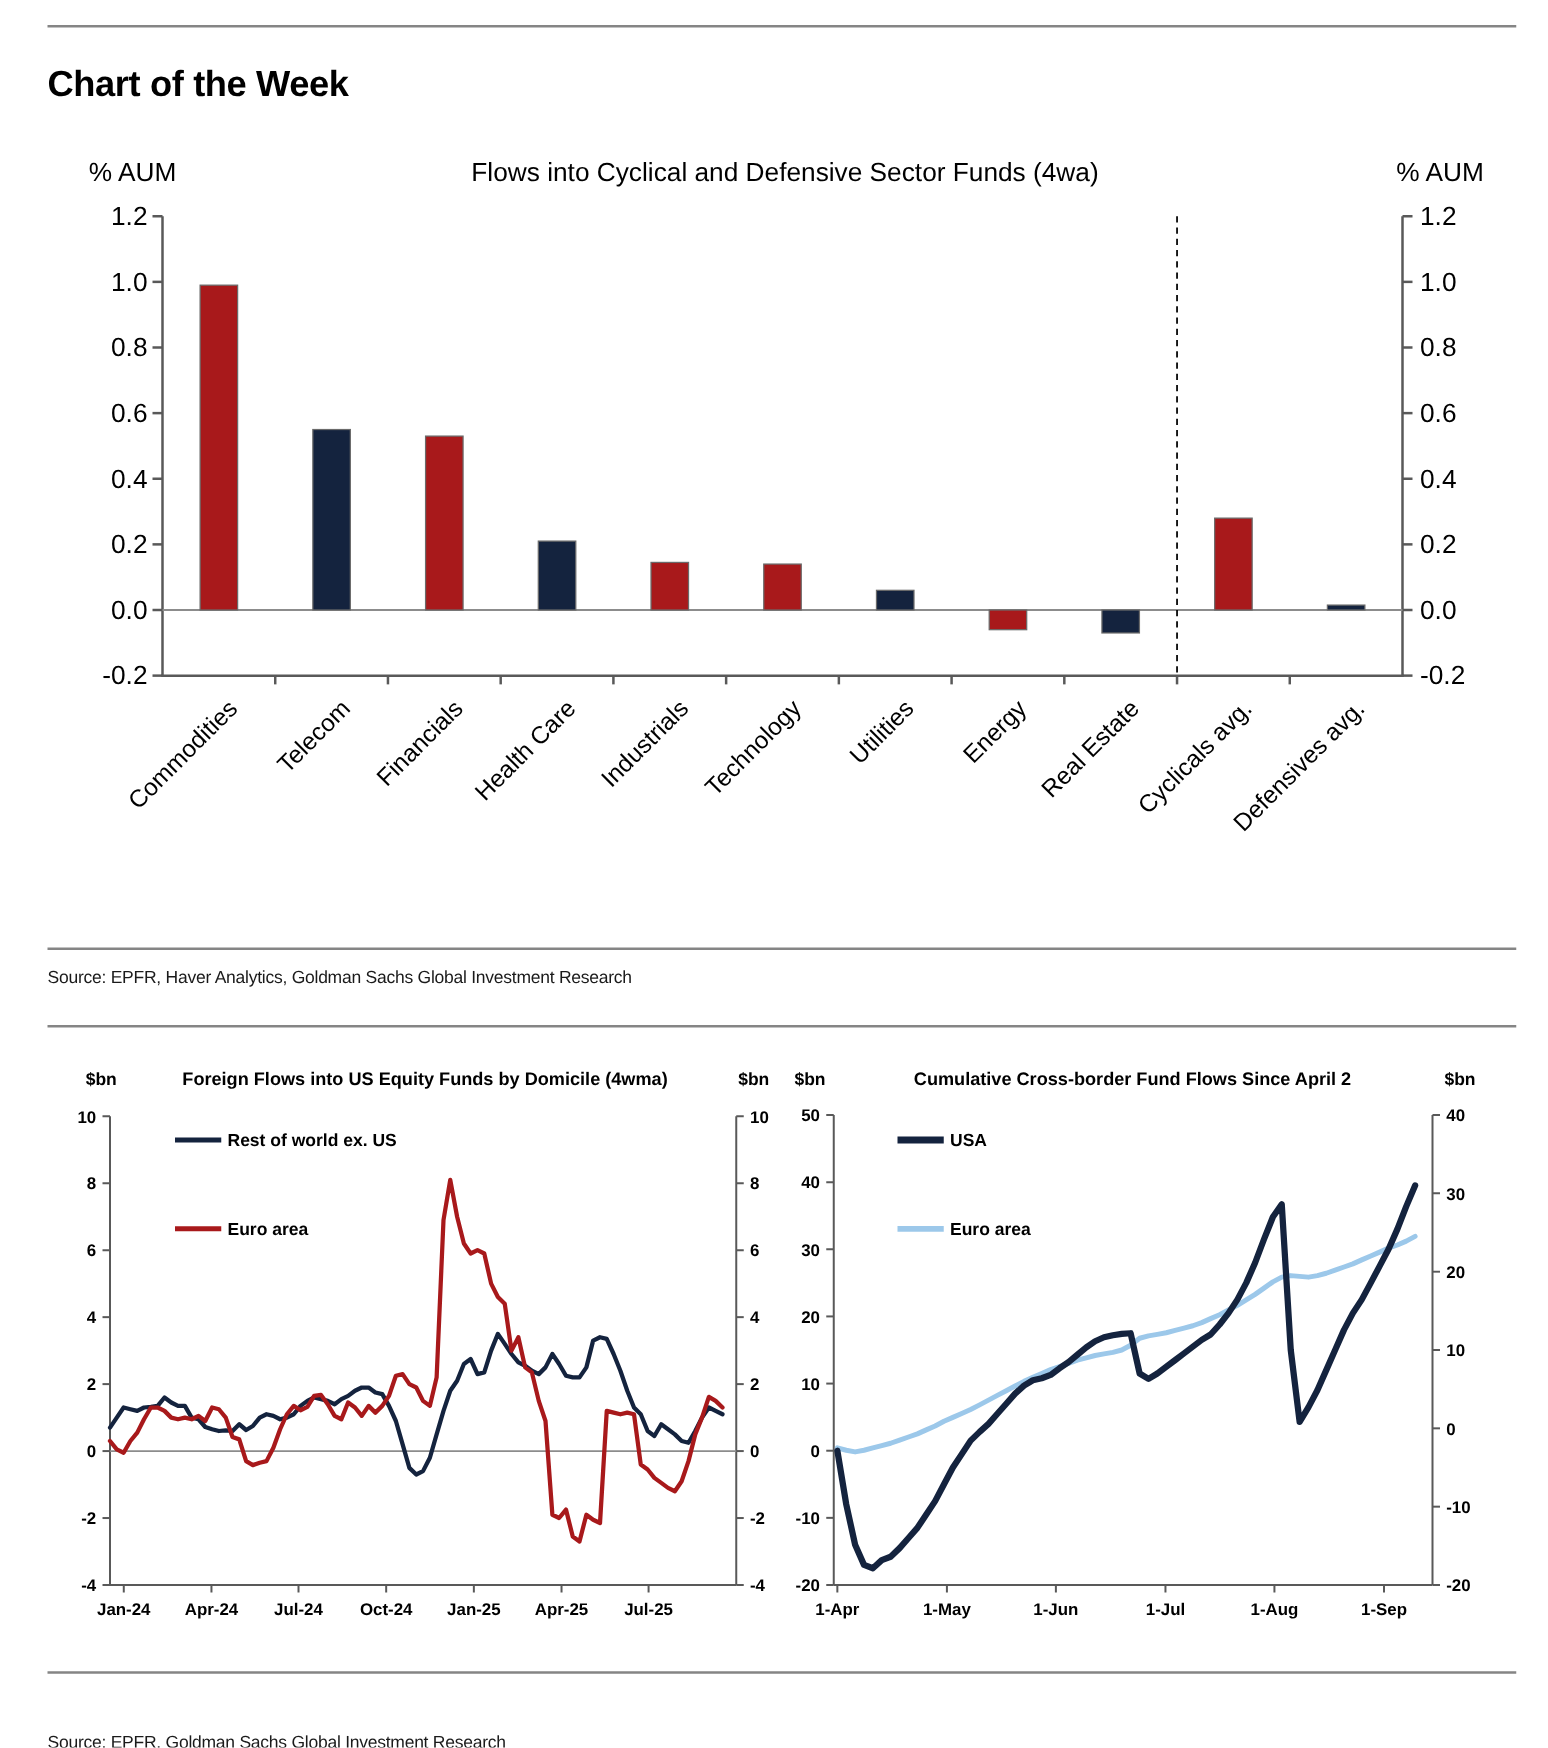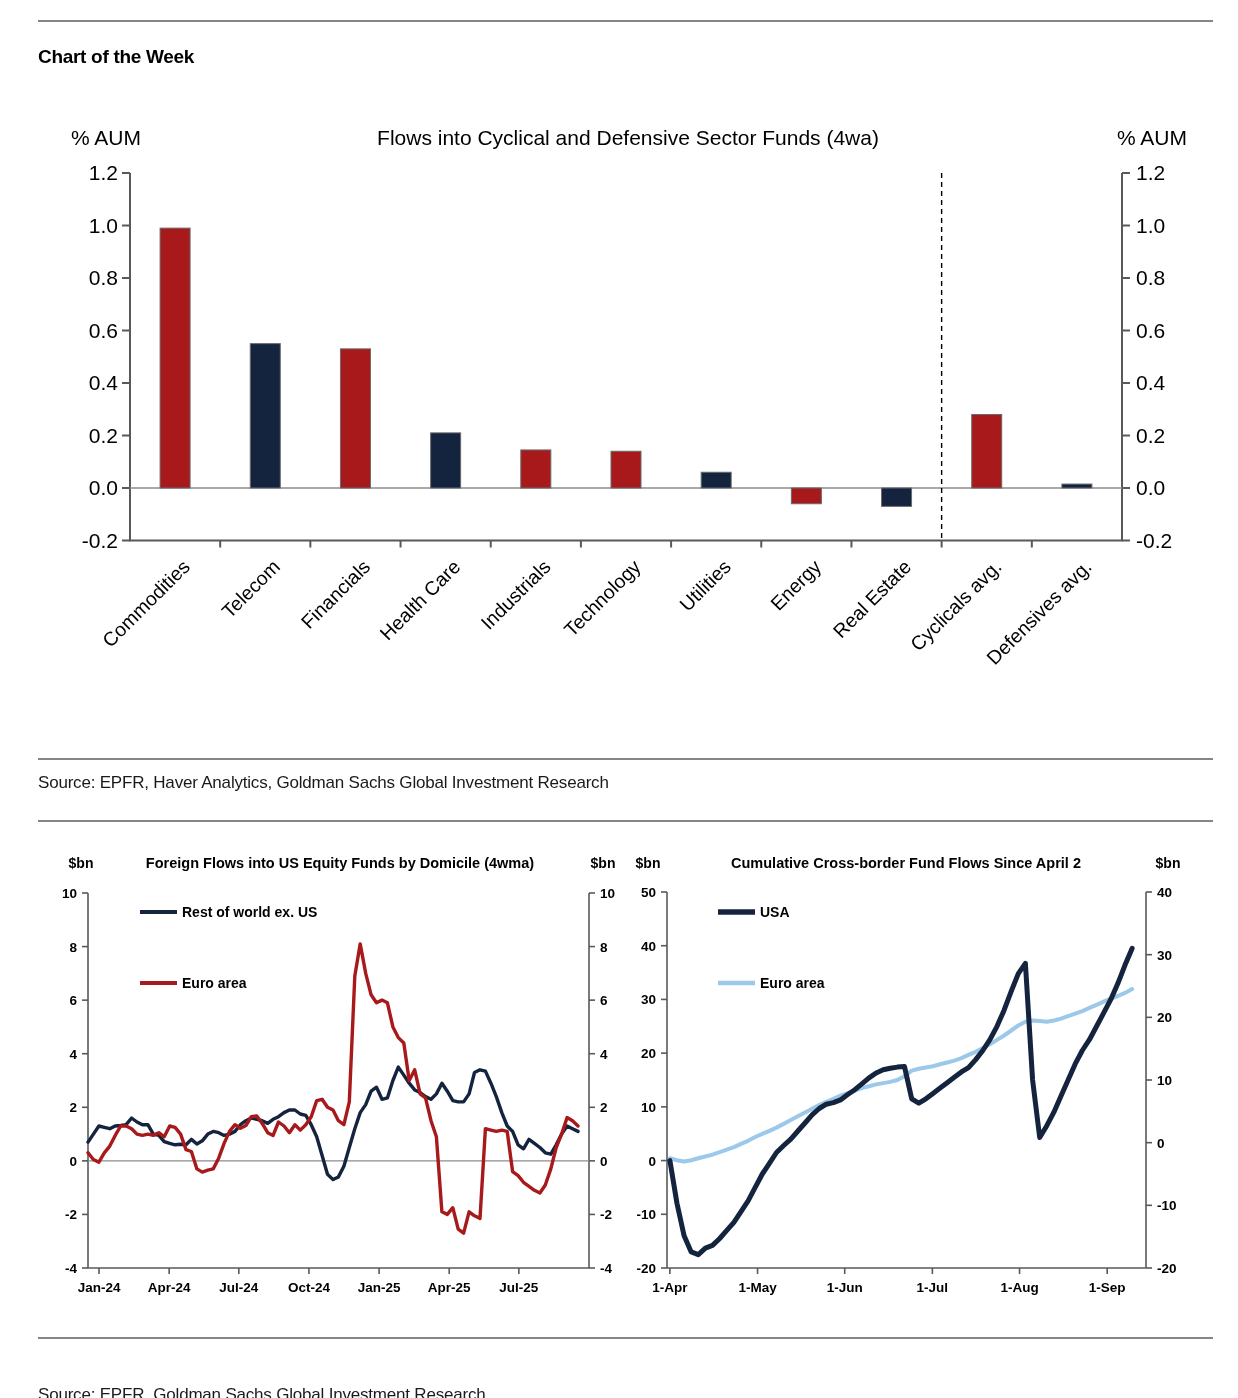--- a/index.html
+++ b/index.html
@@ -1,20 +1,20 @@
 <!DOCTYPE html>
 <html><head>
 <meta charset="utf-8">
 <style>
   html,body{margin:0;padding:0;background:#fff;}
   body{width:1238px;height:1398px;position:relative;font-family:"Liberation Sans",sans-serif;color:#000;overflow:hidden;}
   .abs{position:absolute;}
   .rule{position:absolute;left:38px;width:1175px;height:2px;background:#858585;}
-  #page-title{left:38px;top:33px;font-size:19px;font-weight:700;letter-spacing:-0.3px;}
-  .source{left:38px;font-size:17px;color:#1a1a1a;letter-spacing:-0.2px;}
+  #page-title{left:38px;top:33px;font-size:29px;font-weight:700;letter-spacing:-0.3px;}
+  .source{left:38px;font-size:14px;color:#1a1a1a;letter-spacing:-0.2px;}
   #src-top{top:773px;}
   #src-bottom{top:1385px;}
   svg{position:absolute;left:0;}
   svg text{font-family:"Liberation Sans",sans-serif;fill:#000;}
   #bar-chart{top:100px;}
   #line-charts{top:840px;}
 </style>
 </head>
 <body>
 

